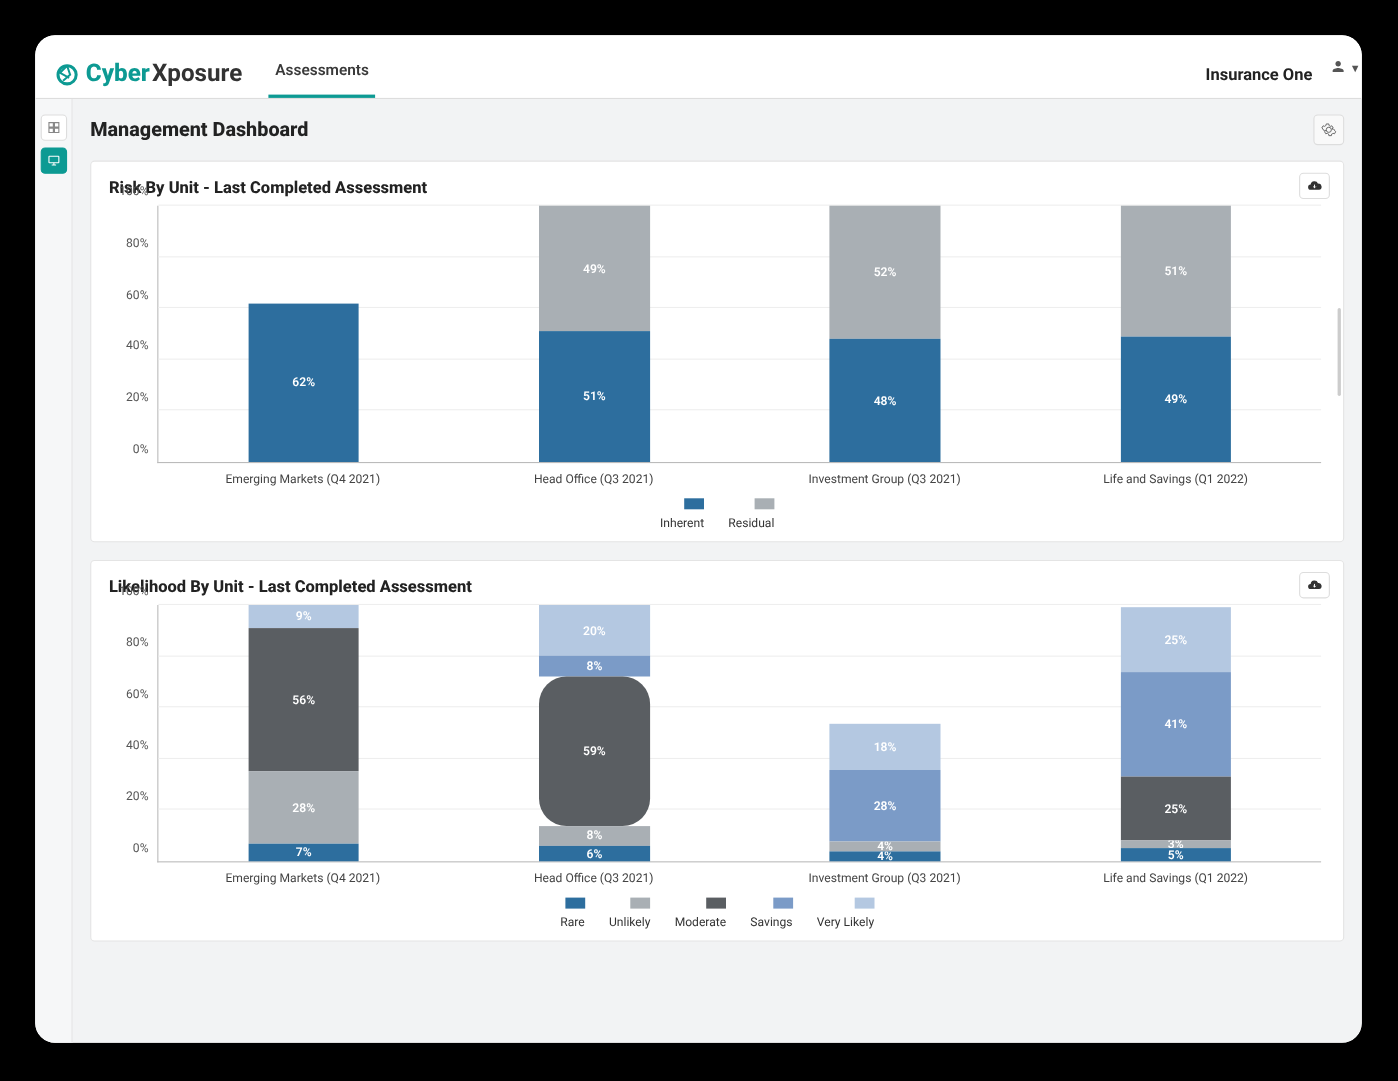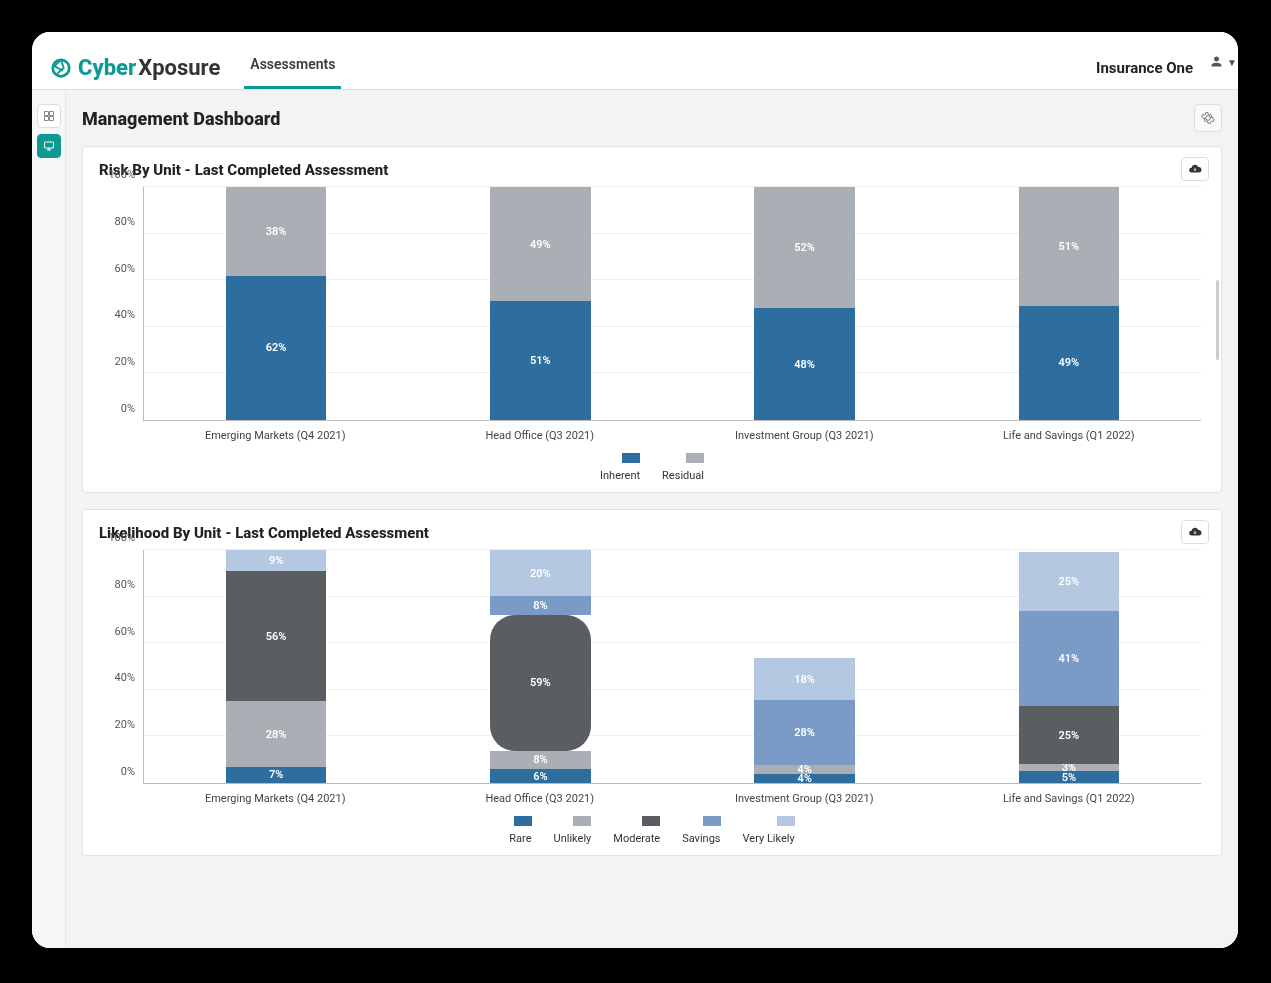--- a/index.html
+++ b/index.html
@@ -270,23 +270,20 @@
                   <div class="grid-line" style="bottom: 40%;"></div>
                   <div class="grid-line" style="bottom: 60%;"></div>
                   <div class="grid-line" style="bottom: 80%;"></div>
                   <div class="grid-line" style="bottom: 100%;"></div>
                   <div class="bars-row">
                     <div class="bar-col">
                       <div class="bar" style="height: 100%;">
                         <div class="seg c-inherent" style="height: 62%;">
                           <span>62%</span>
                         </div>
-                        <div class="seg c-residual" style="height: 38%;">
-                          <span>38%</span>
-                        </div>
                       </div>
                     </div>
                     <div class="bar-col">
                       <div class="bar" style="height: 100%;">
                         <div class="seg c-inherent" style="height: 51%;">
                           <span>51%</span>
                         </div>
                         <div class="seg c-residual" style="height: 49%;">
                           <span>49%</span>
                         </div>

